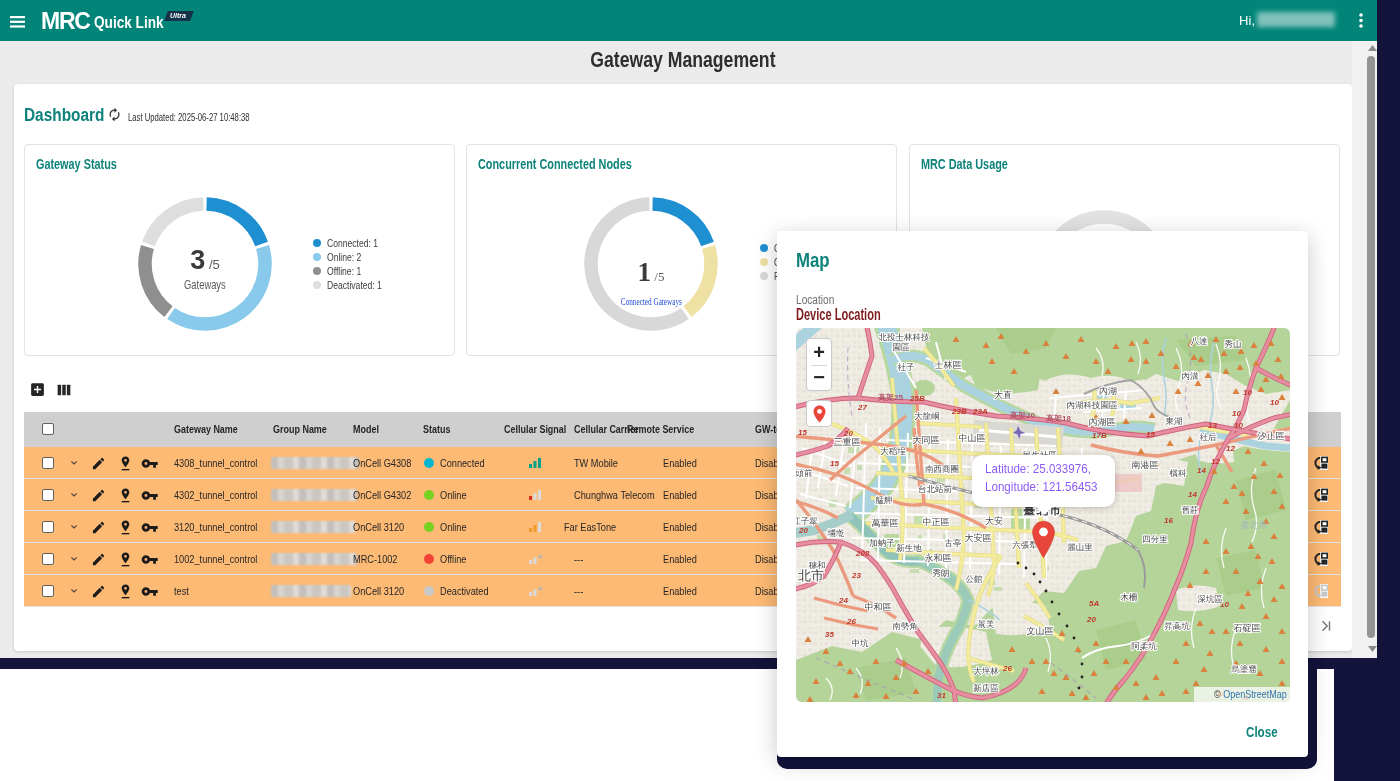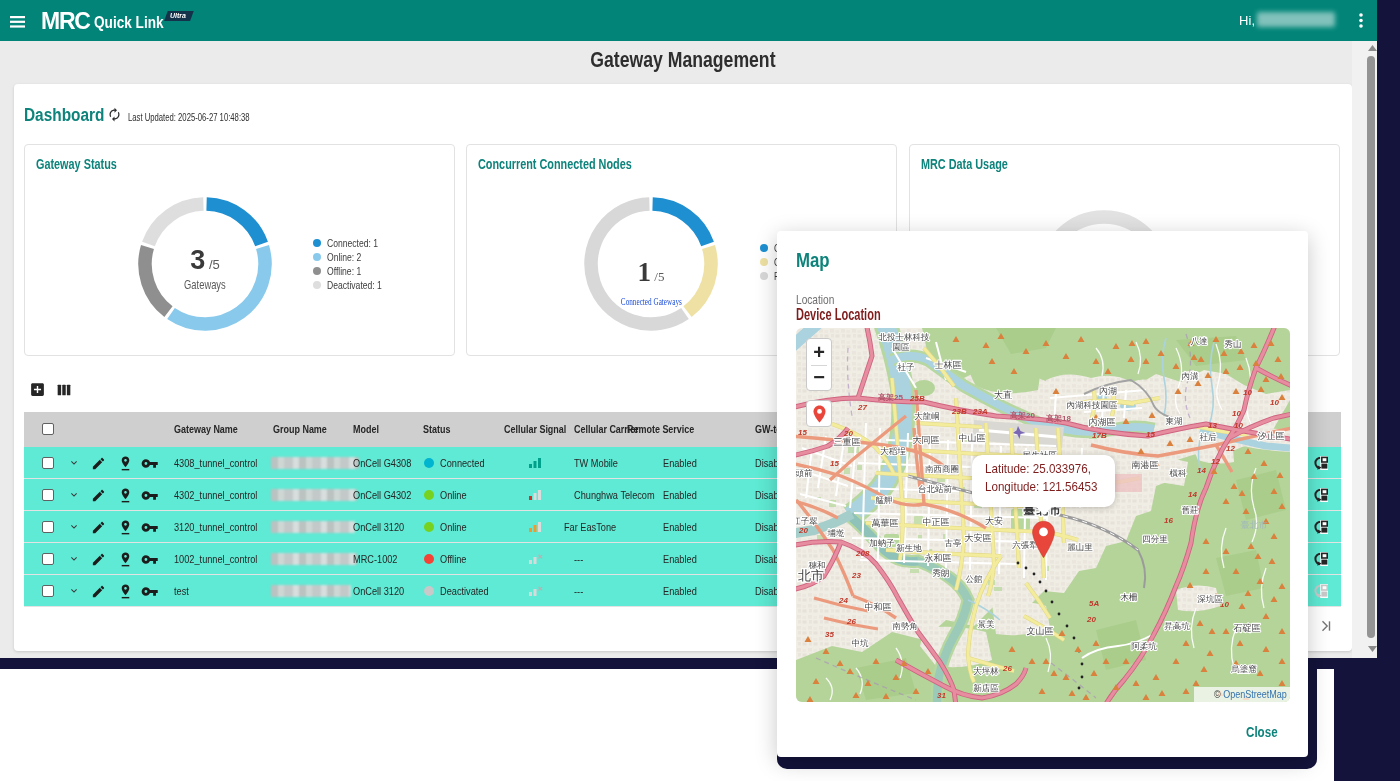--- a/index.html
+++ b/index.html
@@ -11,21 +11,21 @@
   #app { left:0; top:0; width:1377px; height:658px; background:#ebebeb; overflow:hidden; }
   #hdr { left:0; top:0; width:1377px; height:41px; background:#028578; }
   #panel { left:14px; top:84px; width:1338px; height:567px; background:#ffffff;
            border-radius:4px; box-shadow:0 1px 3px rgba(0,0,0,.15); }
   .cardT { font-size:15.5px; font-weight:bold; color:#0d837b; }
   .card { position:absolute; top:60px; width:431px; height:212px; background:#fff;
           border:1px solid #e2e2e2; border-radius:4px; }
   .leg { position:absolute; font-size:11px; color:#3c3c3c; white-space:nowrap;}
   .leg i { display:inline-block; width:8px; height:8px; border-radius:50%; margin-right:6px;}
   .th { position:absolute; top:0; height:34px; line-height:34px; font-size:11.5px; font-weight:bold; color:#262626; }
-  .row { position:absolute; left:10px; width:1317px; height:32px; border-bottom:1px solid #e3e3e3; background:#5eead4; }
+  .row { position:absolute; left:10px; width:1317px; height:32px; border-bottom:1px solid #e3e3e3; background:#fdba74; }
   .cell { position:absolute; top:0; height:32px; line-height:32px; font-size:11.5px; color:#262626; }
   .cbx { position:absolute; left:18px; top:10px; width:12px; height:12px; border:1.6px solid #616161; border-radius:2px; background:#fff; }
   .blob { position:absolute; border-radius:1px;
      background:
        repeating-linear-gradient(90deg,#c0c0c0 0 7px,#d6d6d6 7px 13px,#c8c8c8 13px 22px,#dedede 22px 28px),
        #cccccc; filter:blur(1.1px); opacity:.95; }
   svg { display:block; }
   text { font-family:"Liberation Sans",sans-serif; }
 </style></head>
 <body>
@@ -783,21 +783,21 @@
       <svg class="abs" style="left:3.5px;top:3px" width="17" height="20" viewBox="0 0 24 28">
           <path fill="#e8463b" d="M12 2C7.3 2 3.5 5.8 3.5 10.5 c0 6.3 8.5 15.5 8.5 15.5 s8.5-9.2 8.5-15.5 C20.5 5.8 16.7 2 12 2z"></path>
           <circle cx="12" cy="10.3" r="3.4" fill="#ffffff"></circle>
         </svg>
     </div>
 
     <div class="abs" style="left:195px;top:224px;width:143px;height:52px;background:#fff;border-radius:10px;box-shadow:0 1px 6px rgba(0,0,0,.22);"></div>
     <div class="abs" style="left:257px;top:275px;width:20px;height:12px;overflow:hidden;">
         <div style="position:absolute;left:3px;top:-8px;width:14px;height:14px;background:#fff;transform:rotate(45deg);"></div>
       </div>
-    <div class="abs" style="left:208px;top:229px;font-size:13.5px;color:#7f1d1d;line-height:17.5px;"><span class="cx" style="transform:scaleX(.86)">Latitude: 25.033976,<br>Longitude: 121.56453</span></div>
+    <div class="abs" style="left:208px;top:229px;font-size:13.5px;color:#8b5cf6;line-height:17.5px;"><span class="cx" style="transform:scaleX(.86)">Latitude: 25.033976,<br>Longitude: 121.56453</span></div>
 
     <svg class="abs" style="left:254px;top:289px" width="25" height="39" viewBox="0 0 24 37">
         <path fill="#e8463b" stroke="#c03327" stroke-width=".5" d="M12 1C6.2 1 1.5 5.7 1.5 11.5 c0 8 10.5 24.5 10.5 24.5 s10.5-16.5 10.5-24.5 C22.5 5.7 17.8 1 12 1z"></path>
         <circle cx="12" cy="11.2" r="4.2" fill="#ffffff"></circle>
       </svg>
 
     <div class="abs" style="left:469px;top:493px;font-size:14.5px;font-weight:bold;color:#0d837b;"><span class="cx" style="transform:scaleX(.8)">Close</span></div>
   </div>
 
 </div>

